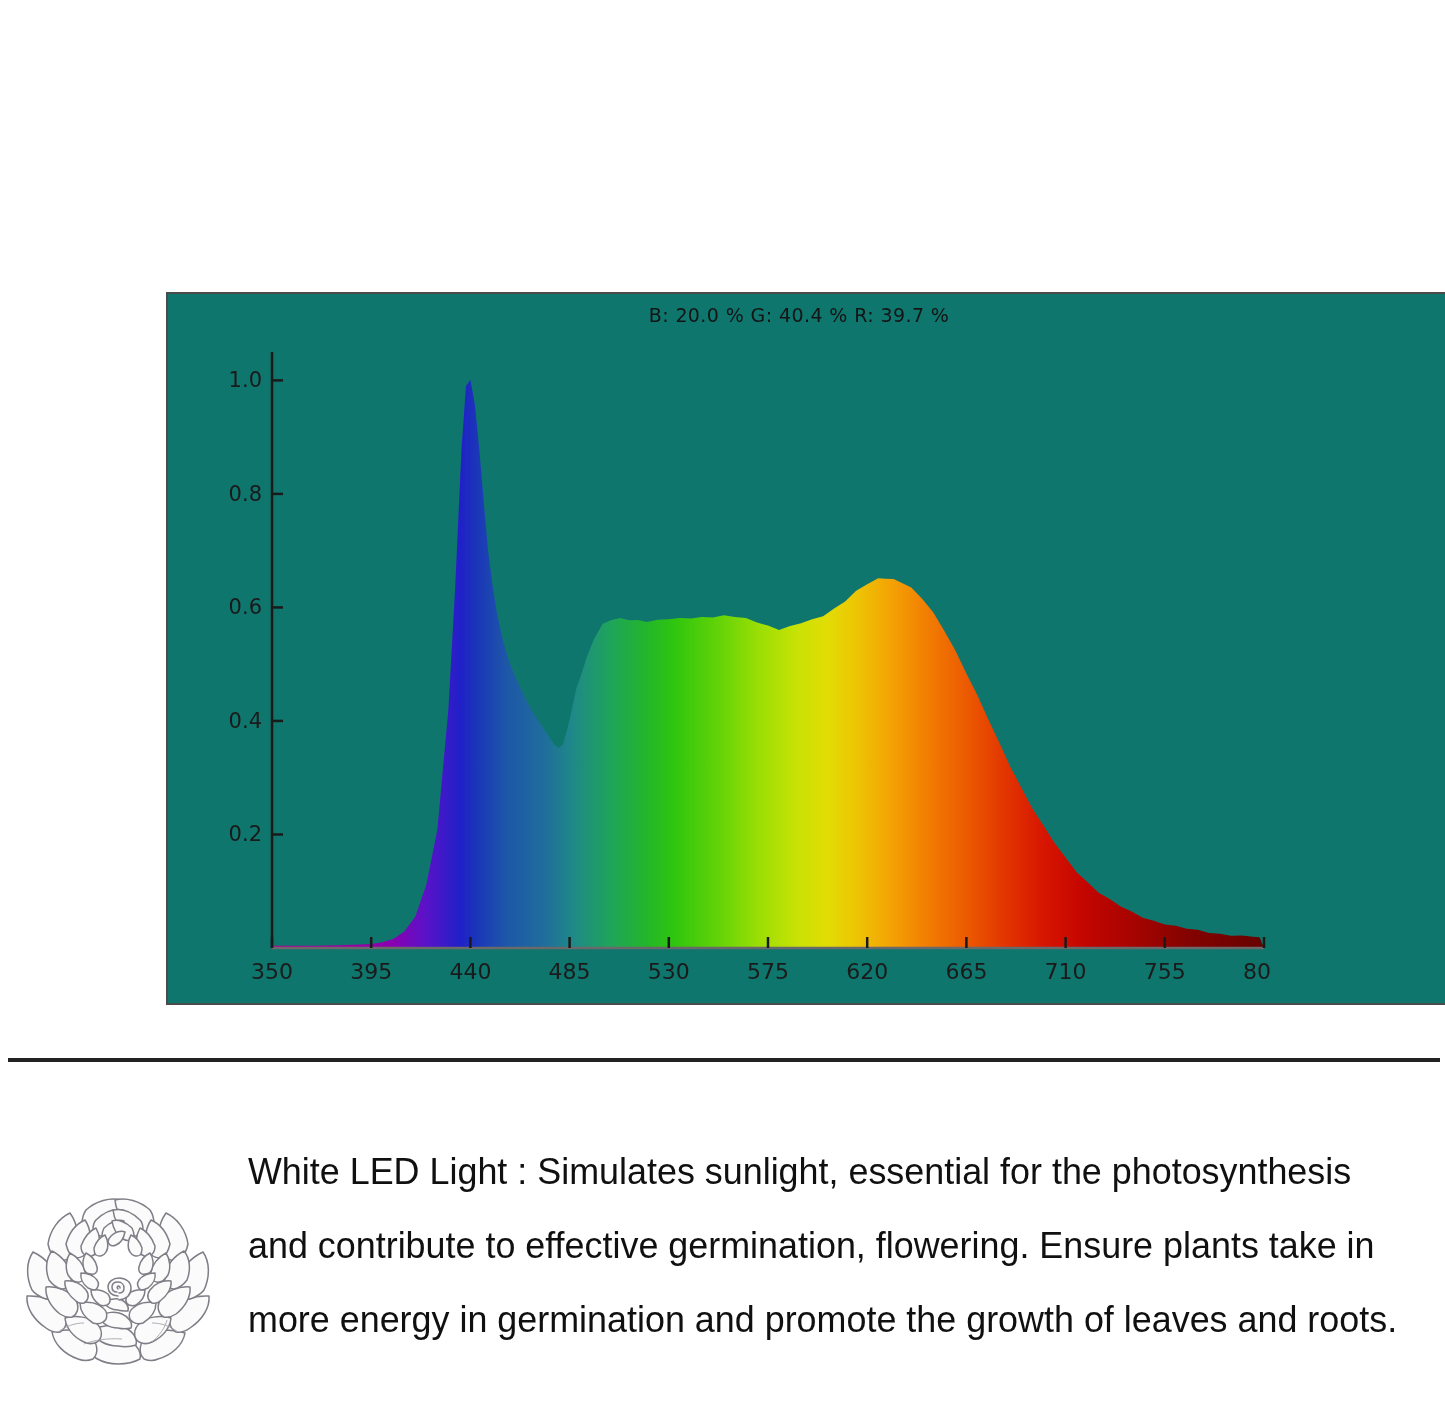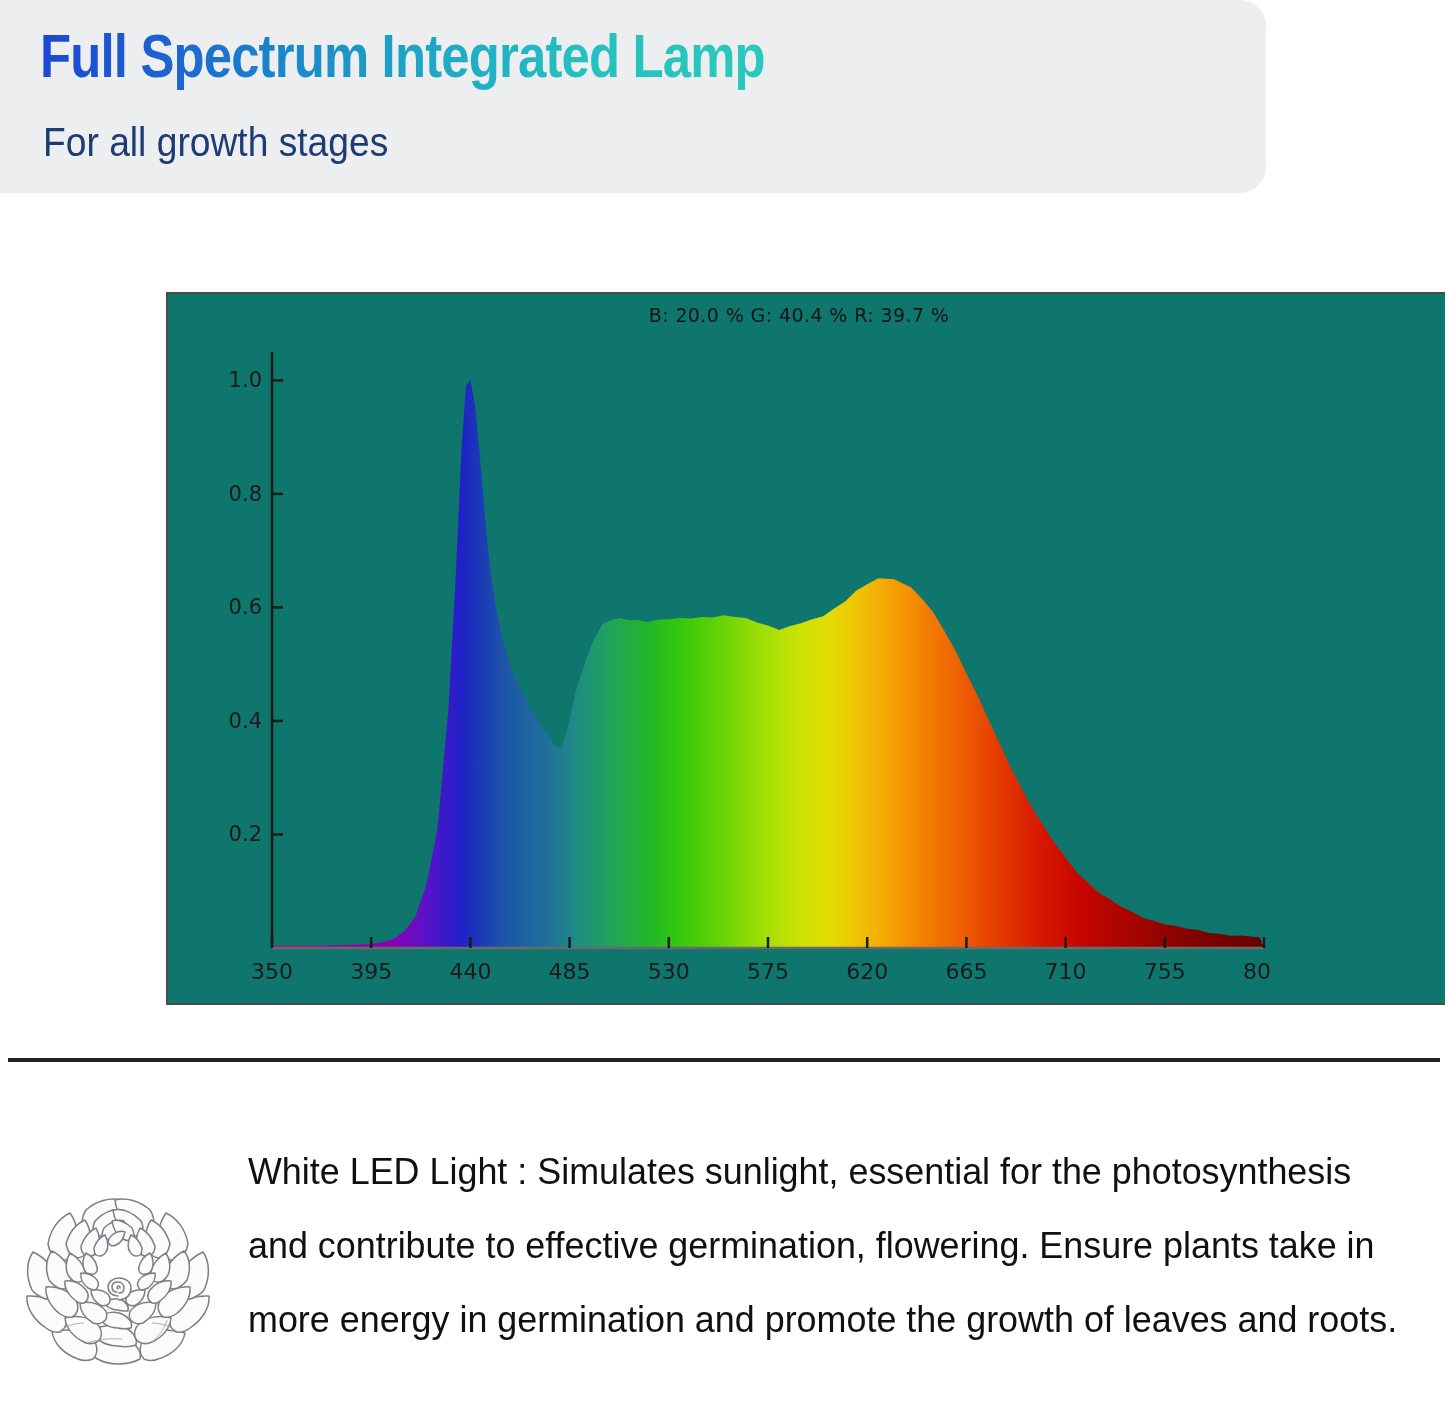--- a/index.html
+++ b/index.html
@@ -76,24 +76,20 @@
     font-family:"Liberation Sans Narrow","Liberation Sans", sans-serif;
     font-size:37px; line-height:74px; color:#101010;
     transform:scaleX(0.97); transform-origin:left top;
   }
 </style>
 </head>
 <body>
 
 <div id="page">
 
-  <div class="header-panel">
-    <div class="header-title">Full Spectrum Integrated Lamp</div>
-    <div class="header-sub">For all growth stages</div>
-  </div>
 
 
   <div class="chart-box">
 
     <div class="chart-legend">B: 20.0 %  G: 40.4 %  R: 39.7 %</div>
 
     <div class="plot-area">
       <svg class="spectrum" width="1052" height="659" viewBox="0 0 1052 659">
         <defs>
           <linearGradient id="spec" x1="0" y1="0" x2="1" y2="0">

